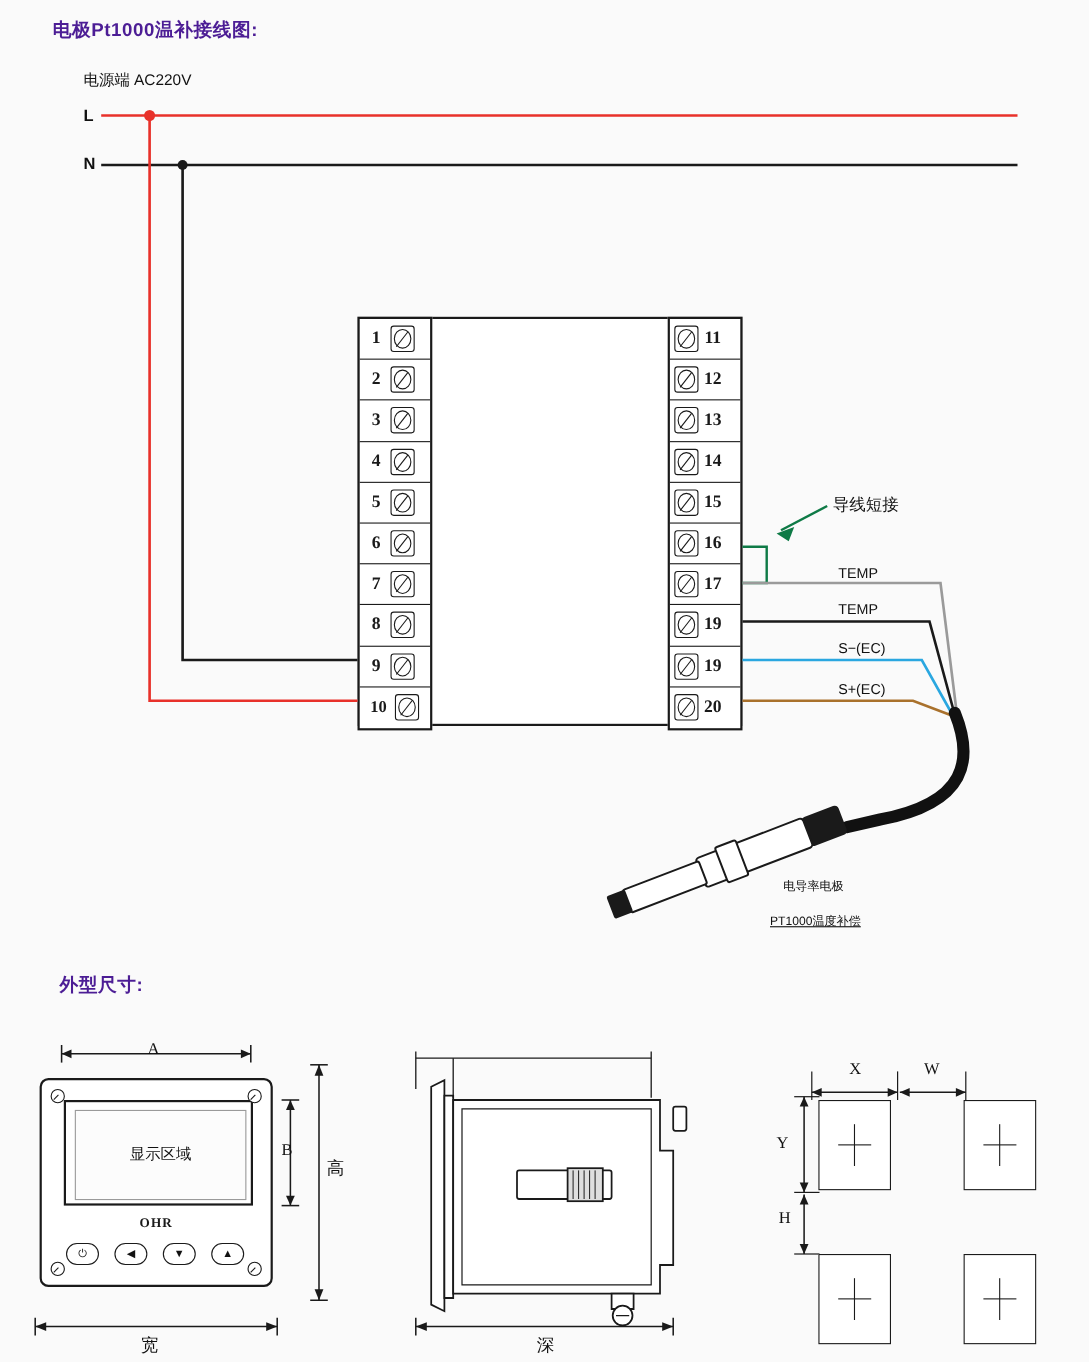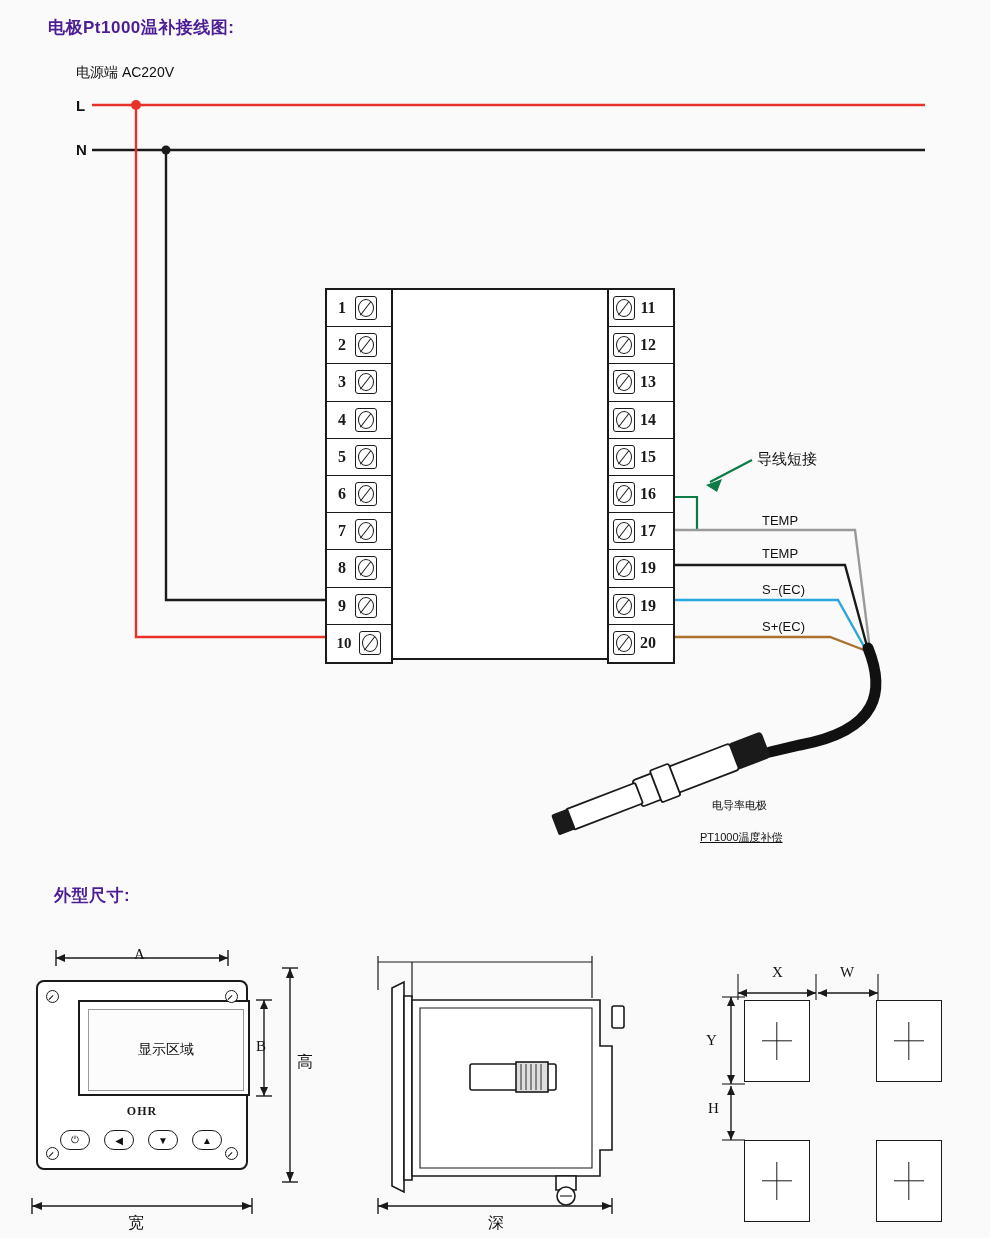--- a/index.html
+++ b/index.html
@@ -150,21 +150,20 @@
     background: #fff;
     box-sizing: border-box;
   }
   #front-screen-outer {
     position: absolute;
     left: 20px; top: 18px;
     width: 172px; height: 96px;
     border: 2px solid #1a1a1a;
     background: #fff;
     box-sizing: border-box;
-    margin-left: 20px;
   }
   #front-screen-inner {
     position: absolute;
     left: 8px; top: 7px;
     width: 156px; height: 82px;
     border: 1px solid #9a9a9a;
     background: #fcfcfc;
     box-sizing: border-box;
     display: flex;
     align-items: center;

